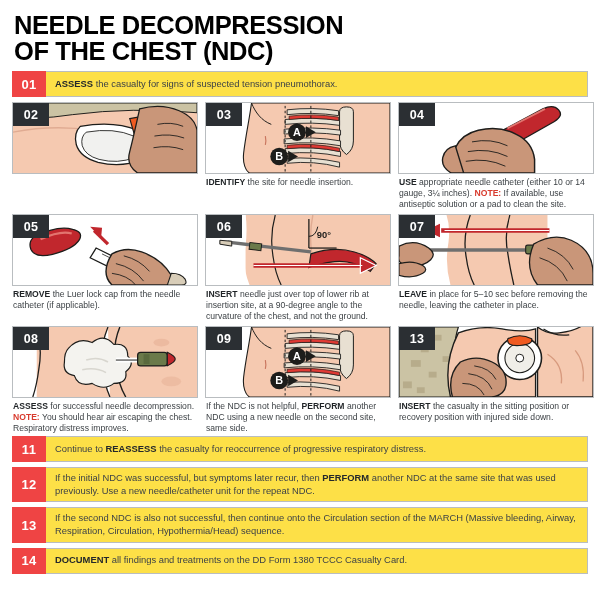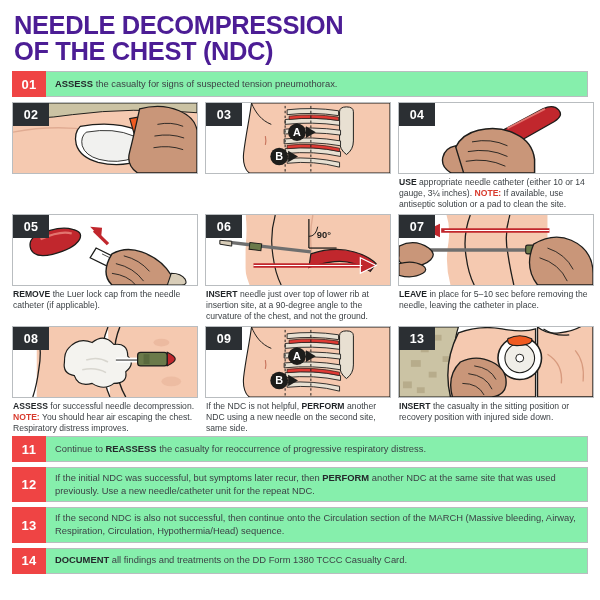--- a/index.html
+++ b/index.html
@@ -15,21 +15,21 @@
     padding: 10px 12px 6px 12px;
     background: #ffffff;
   }
 
   
   .title {
     font-size: 25.5px;
     font-weight: bold;
     line-height: 1.02;
     letter-spacing: -0.4px;
-    color: #4c1d95;
+    color: #000000;
     margin: 2px 0 7px 2px;
   }
   .title .line { display: block; }
 
   
   .wide-row {
     display: flex;
     align-items: stretch;
     margin-bottom: 5px;
     min-height: 26px;
@@ -40,21 +40,21 @@
     color: #ffffff;
     font-size: 13px;
     font-weight: bold;
     display: flex; align-items: center; justify-content: center;
     letter-spacing: 0.3px;
   }
   .wide-text {
     flex: 1 1 auto;
     border: 1px solid #b9bdc0;
     border-left: none;
-    background: #86efac;
+    background: #fde047;
     display: flex; align-items: center;
     padding: 4px 9px;
     font-size: 9.4px;
     line-height: 1.35;
     color: #3d4246;
   }
   .wide-text b { color: #24282b; font-weight: bold; }
 
   
   .grid {
@@ -188,20 +188,21 @@
 
     <g>
       <path d="M83 49 l10 6 l-10 6 z" fill="#1d1d1b"></path>
       <circle cx="74" cy="55" r="9" fill="#1d1d1b"></circle>
       <text x="74" y="59" text-anchor="middle" font-family="Liberation Sans, sans-serif" font-size="11" font-weight="bold" fill="#ffffff">B</text>
     </g>
   </svg>
           </div>
           <div class="panel-num">03</div>
         </div>
+        <div class="panel-cap"><b>IDENTIFY</b><span> the site for needle insertion.</span></div>
       </div>
       <div class="panel">
         <div class="panel-figure">
           <div class="art">
   <svg viewBox="0 0 186 72" preserveAspectRatio="none">
     <rect width="186" height="72" fill="#ffffff"></rect>
 
     <path d="M96 30 L138 6 q10 -5 15 1 q5 6 -4 12 L108 44 z" fill="#c1272d" stroke="#1d1d1b" stroke-width="1.3"></path>
     <path d="M104 26 L140 6" stroke="#e2756f" stroke-width="2" fill="none"></path>
 

